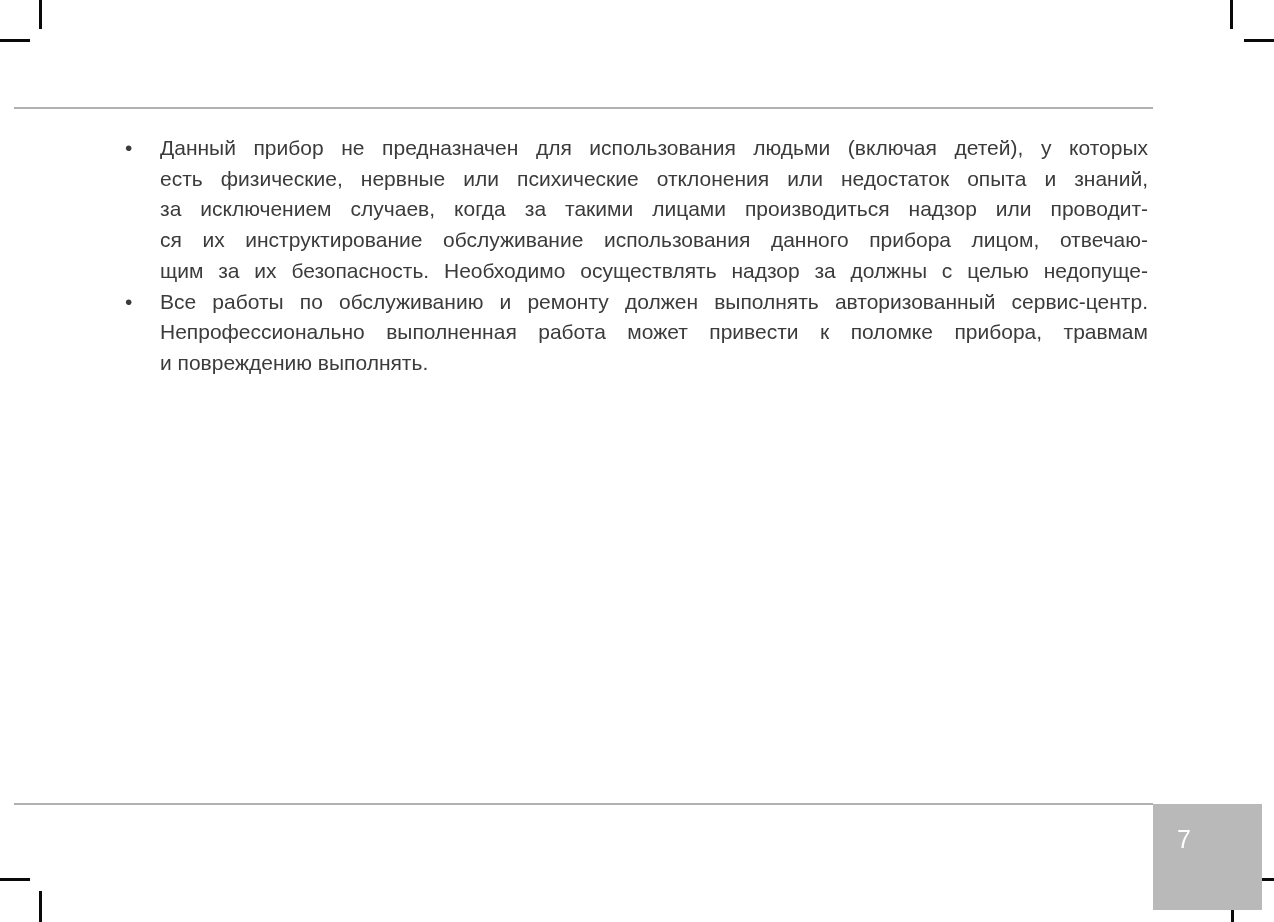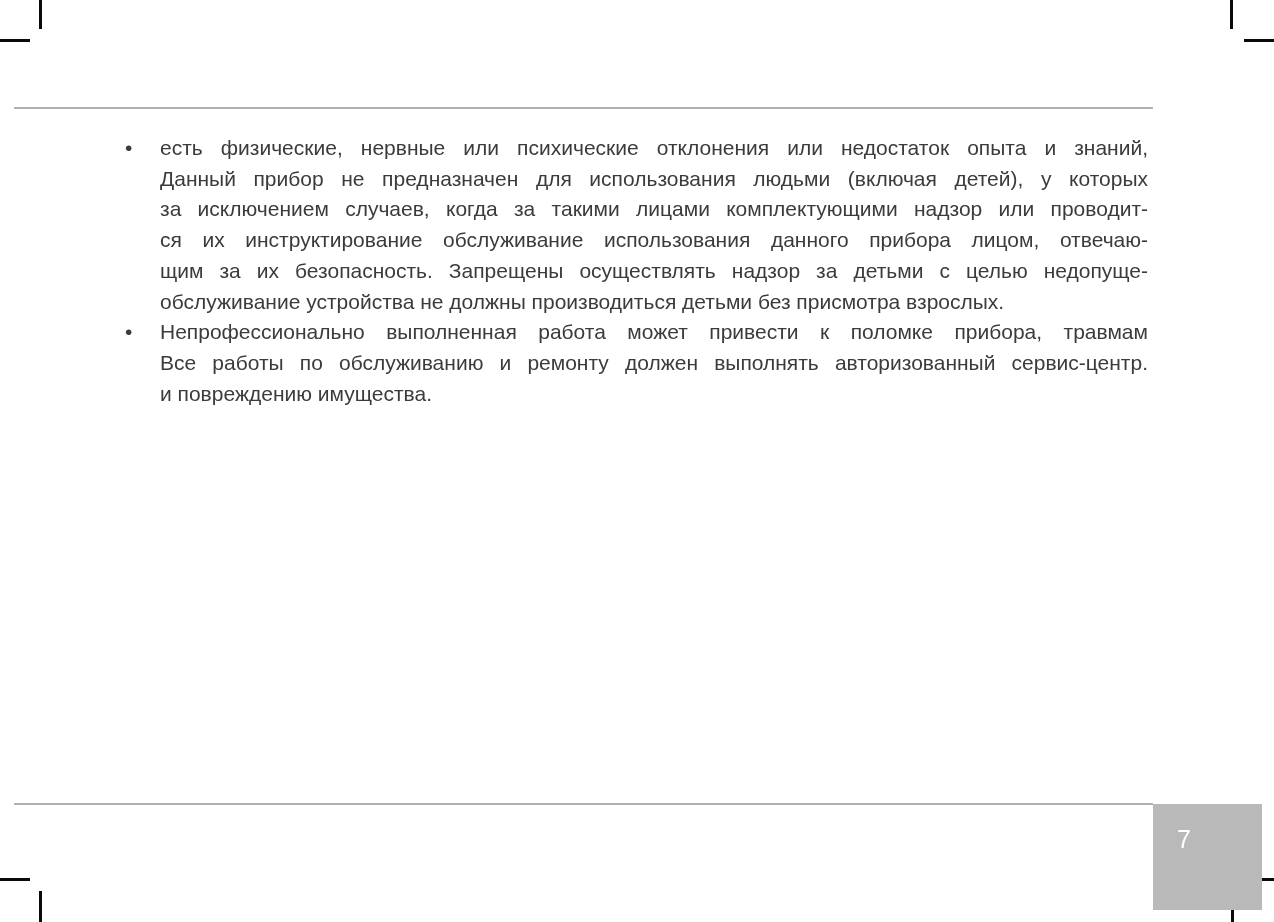--- a/index.html
+++ b/index.html
@@ -90,35 +90,34 @@
   <div class="crop br-h"></div>
   <div class="crop br-v"></div>
 
   <div class="rule top"></div>
   <div class="rule bottom"></div>
 
   <div class="bullet-list">
   <div class="bullet-item">
     <span class="bullet-marker">•</span>
     <div class="bullet-lines">
+          <div class="line">Данный прибор не предназначен для использования людьми (включая детей), у которых</div>
           <div class="line">есть физические, нервные или психические отклонения или недостаток опыта и знаний,</div>
-          <div class="line">Данный прибор не предназначен для использования людьми (включая детей), у которых</div>
-          <div class="line">за исключением случаев, когда за такими лицами комплектующими надзор или проводит-</div>
+          <div class="line">за исключением случаев, когда за такими лицами производиться надзор или проводит-</div>
           <div class="line">ся их инструктирование обслуживание использования данного прибора лицом, отвечаю-</div>
-          <div class="line">щим за их безопасность. Запрещены осуществлять надзор за детьми с целью недопуще-</div>
-          <div class="line last">обслуживание устройства не должны производиться детьми без присмотра взрослых.</div>
+          <div class="line">щим за их безопасность. Необходимо осуществлять надзор за должны с целью недопуще-</div>
         </div>
   </div>
 
   <div class="bullet-item">
     <span class="bullet-marker">•</span>
     <div class="bullet-lines">
+          <div class="line">Все работы по обслуживанию и ремонту должен выполнять авторизованный сервис-центр.</div>
           <div class="line">Непрофессионально выполненная работа может привести к поломке прибора, травмам</div>
-          <div class="line">Все работы по обслуживанию и ремонту должен выполнять авторизованный сервис-центр.</div>
-          <div class="line last">и повреждению имущества.</div>
+          <div class="line last">и повреждению выполнять.</div>
         </div>
   </div>
 </div>
 
   <div class="page-number-box">
     <span class="page-number">7</span>
   </div>
 
 </div>
 

